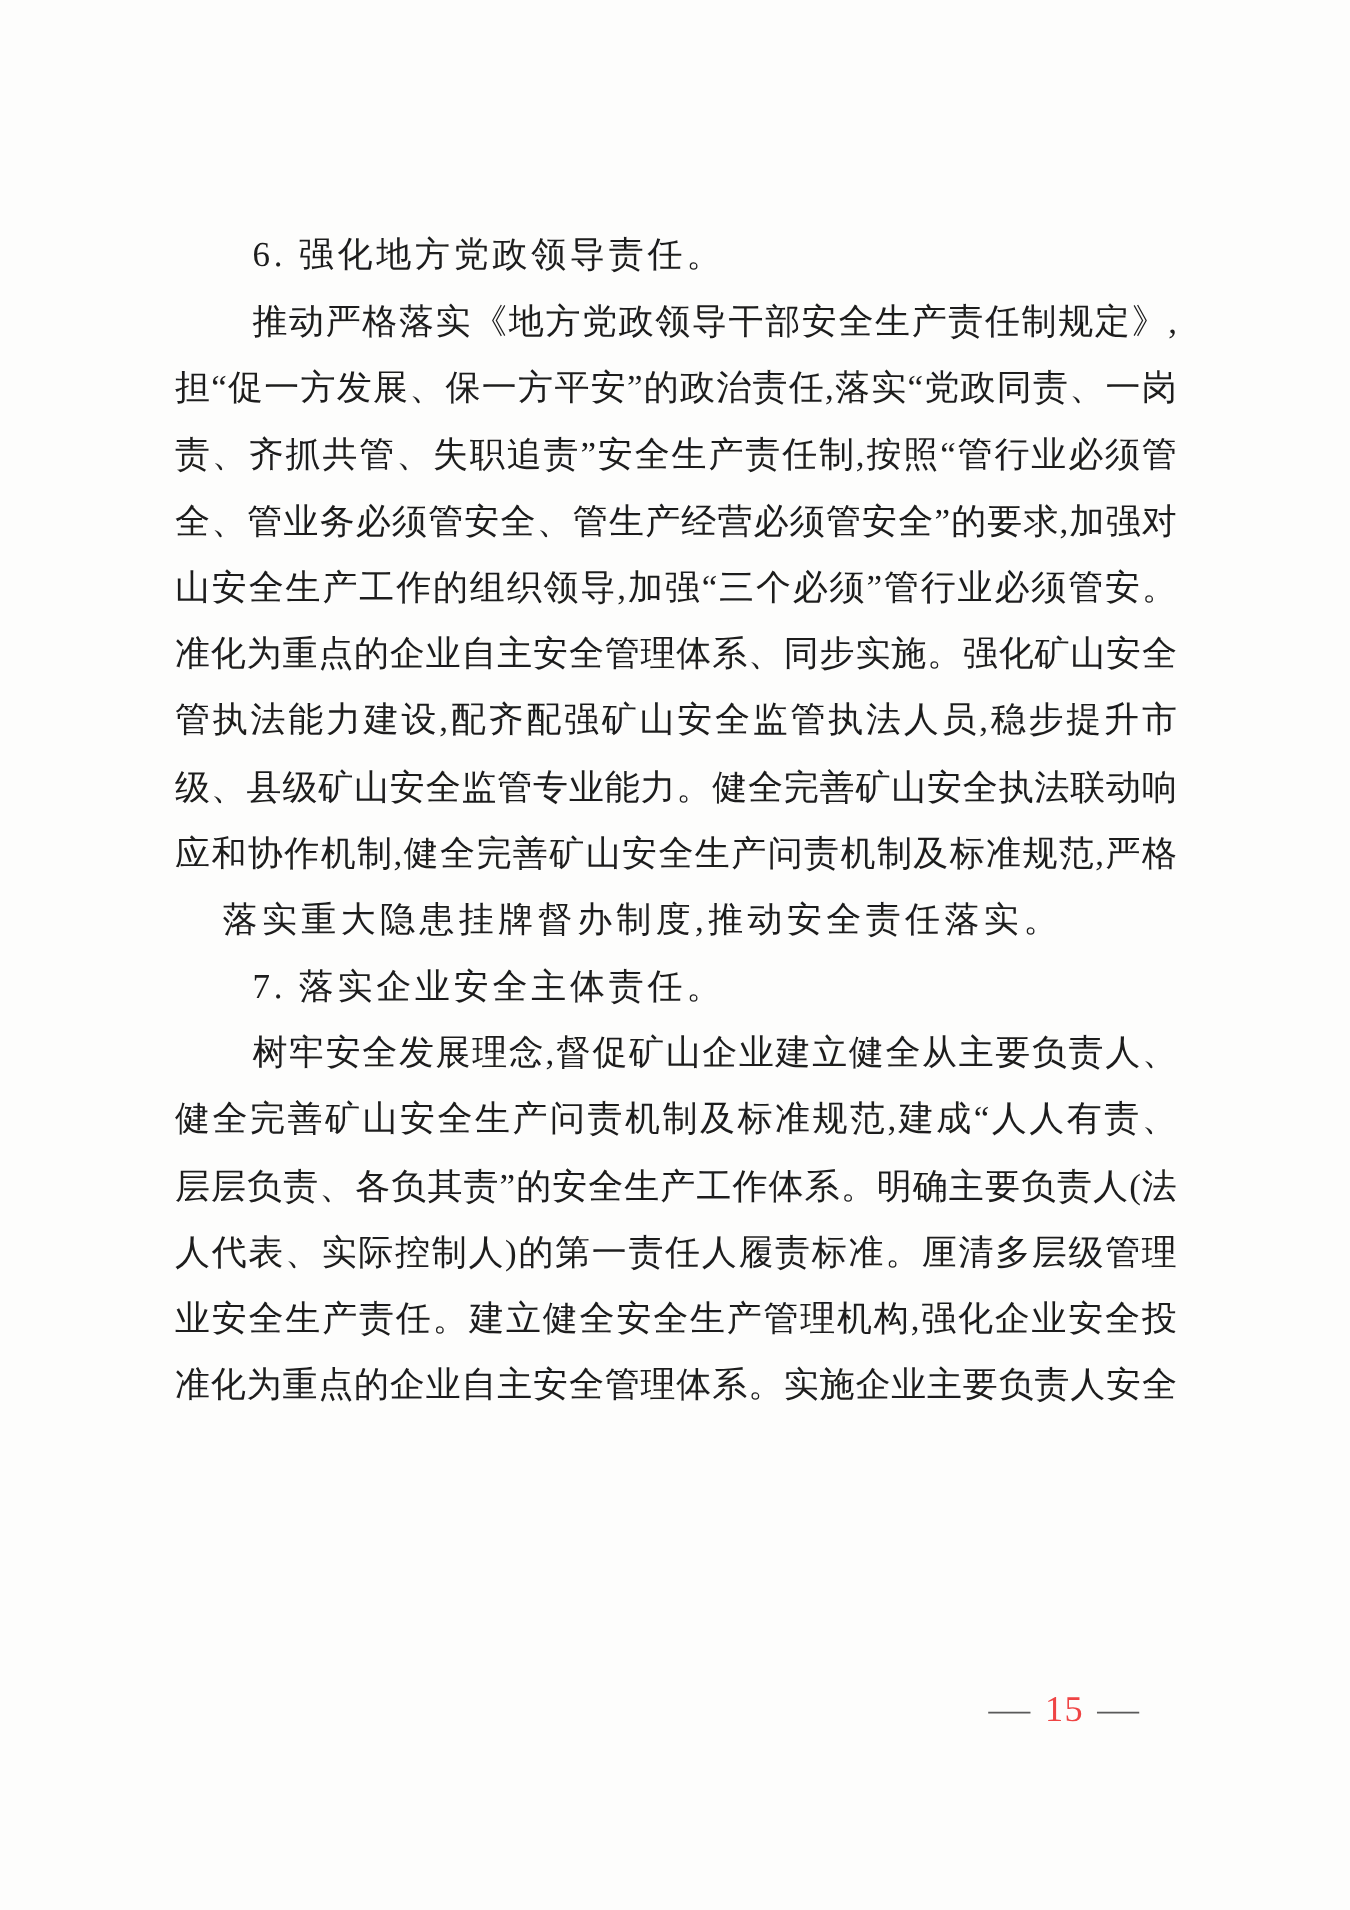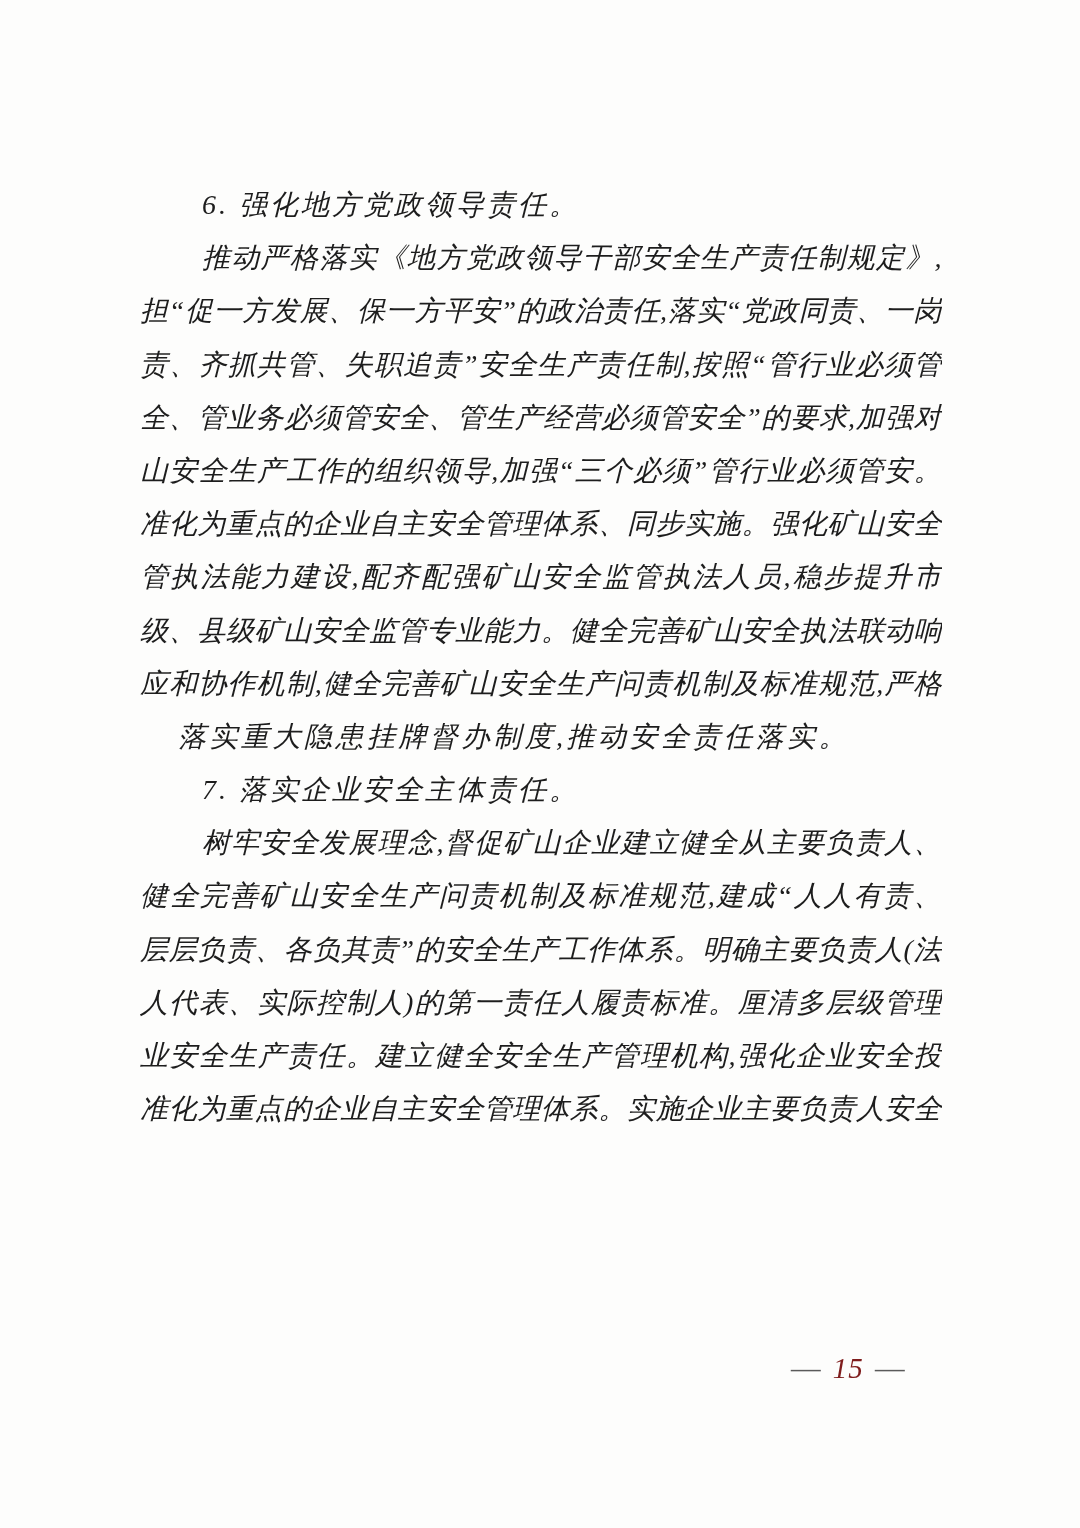--- a/index.html
+++ b/index.html
@@ -9,21 +9,20 @@
   }
   .page {
     position: relative;
     width: 1080px;
     height: 1528px;
     margin: 0 auto;
     background: #fdfdfc;
     font-family: "Liberation Serif", "DejaVu Serif", serif;
     color: #1d1d1d;
     overflow: hidden;
-    font-style: italic;
   }
   .content {
     position: absolute;
     left: 140px;
     top: 178px;
     width: 802px;
   }
   .line {
     height: 53.2px;
     line-height: 53.2px;
@@ -61,21 +60,21 @@
     gap: 13px;
     font-size: 29px;
     color: #4b4b4b;
     letter-spacing: 1px;
   }
   .footer .dash {
     color: #5a5a5a;
     transform: scaleX(1.15);
   }
   .footer .num {
-    color: #7f1d1d;
+    color: #ef4444;
   }
 </style>
 </head>
 <body>
 
 <div class="page">
   <div class="content">
       <div class="line heading">6. 强化地方党政领导责任。</div>
       <div class="line indent">推动严格落实《地方党政领导干部安全生产责任制规定》,承</div>
       <div class="line">担“促一方发展、保一方平安”的政治责任,落实“党政同责、一岗双</div>

